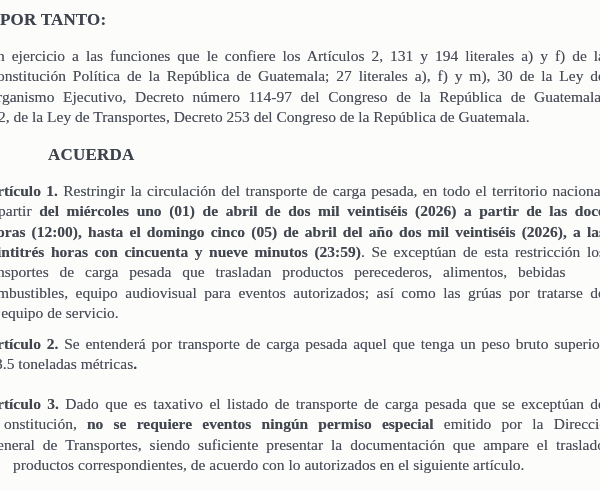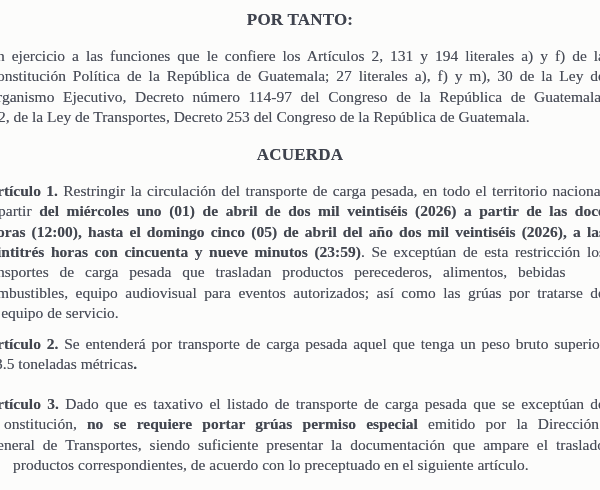--- a/index.html
+++ b/index.html
@@ -12,21 +12,21 @@
     width: 600px;
     height: 490px;
     overflow: hidden;
     background: #fcfcfb;
     font-family: "Liberation Serif", "DejaVu Serif", serif;
   }
   .doc-heading {
     position: absolute;
     left: 0;
     right: 0;
-    text-align: center;
+    text-align: left;
     font-weight: bold;
     font-size: 17px;
     letter-spacing: 0.2px;
     color: #3f434e;
     white-space: nowrap;
     text-shadow: 0 0 0.4px rgba(63,67,78,0.55);
   }
   .doc-line {
     position: absolute;
     white-space: nowrap;
@@ -43,28 +43,28 @@
 </head>
 <body>
 
 <div id="scan-page">
   <div>
       <div class="doc-heading" style="top: 10px;">POR TANTO:</div>
       <div class="doc-line" style="top: 46px; left: -3px; word-spacing: 3.09457px;"><span>n ejercicio a las funciones que le confiere los Artículos 2, 131 y 194 literales a) y f) de la</span></div>
       <div class="doc-line" style="top: 66.3px; left: -3px; word-spacing: 3.02757px;"><span>onstitución Política de la República de Guatemala; 27 literales a), f) y m), 30 de la Ley de</span></div>
       <div class="doc-line" style="top: 86.6px; left: -3px; word-spacing: 4.75568px;"><span>rganismo Ejecutivo, Decreto número 114-97 del Congreso de la República de Guatemala,</span></div>
       <div class="doc-line" style="top: 106.9px; left: -2px;"><span>2, de la Ley de Transportes, Decreto 253 del Congreso de la República de Guatemala.</span></div>
-      <div class="doc-heading" style="top: 145px;">ACUERDA</div>
+      <div class="doc-heading" style="top: 145px; margin-left: 48px;">ACUERDA</div>
       <div class="doc-line" style="top: 181px; left: -3px; word-spacing: 1.45424px;"><span class="b">rtículo 1.</span><span> Restringir la circulación del transporte de carga pesada, en todo el territorio nacional</span></div>
       <div class="doc-line" style="top: 201.3px; left: -2px; word-spacing: 3.69238px;"><span>partir </span><span class="b">del miércoles uno (01) de abril de dos mil veintiséis (2026) a partir de las doce</span></div>
       <div class="doc-line" style="top: 221.6px; left: -3px; word-spacing: 2.26367px;"><span class="b">oras (12:00), hasta el domingo cinco (05) de abril del año dos mil veintiséis (2026), a las</span></div>
       <div class="doc-line" style="top: 241.9px; left: -3px; word-spacing: 2.72596px;"><span class="b">intitrés horas con cincuenta y nueve minutos (23:59)</span><span>. Se exceptúan de esta restricción los</span></div>
       <div class="doc-line" style="top: 262.2px; left: -3px; word-spacing: 7px;"><span>nsportes de carga pesada que trasladan productos perecederos, alimentos, bebidas</span></div>
       <div class="doc-line" style="top: 282.5px; left: -3px; word-spacing: 3.64062px;"><span>mbustibles, equipo audiovisual para eventos autorizados; así como las grúas por tratarse de</span></div>
       <div class="doc-line" style="top: 302.8px; left: -7px;"><span>l equipo de servicio.</span></div>
       <div class="doc-line" style="top: 334px; left: -3px; word-spacing: 1.93021px;"><span class="b">rtículo 2.</span><span> Se entenderá por transporte de carga pesada aquel que tenga un peso bruto superior</span></div>
       <div class="doc-line" style="top: 354.3px; left: -5px;"><span>3.5 toneladas métricas</span><span class="b">.</span></div>
       <div class="doc-line" style="top: 394px; left: -3px; word-spacing: 2.4834px;"><span class="b">rtículo 3.</span><span> Dado que es taxativo el listado de transporte de carga pesada que se exceptúan de</span></div>
-      <div class="doc-line" style="top: 414.3px; left: 4px; word-spacing: 6.34233px;"><span>onstitución, </span><span class="b">no se requiere portar grúas permiso especial</span><span> emitido por la Dirección</span></div>
+      <div class="doc-line" style="top: 414.3px; left: 4px; word-spacing: 6.34233px;"><span>onstitución, </span><span class="b">no se requiere eventos ningún permiso especial</span><span> emitido por la Dirección</span></div>
       <div class="doc-line" style="top: 434.6px; left: -3px; word-spacing: 4.09375px;"><span>eneral de Transportes, siendo suficiente presentar la documentación que ampare el traslado</span></div>
-      <div class="doc-line" style="top: 454.9px; left: 13px;"><span>productos correspondientes, de acuerdo con lo preceptuado en el siguiente artículo.</span></div>
+      <div class="doc-line" style="top: 454.9px; left: 13px;"><span>productos correspondientes, de acuerdo con lo autorizados en el siguiente artículo.</span></div>
     </div>
 </div>
 
 </body></html>

